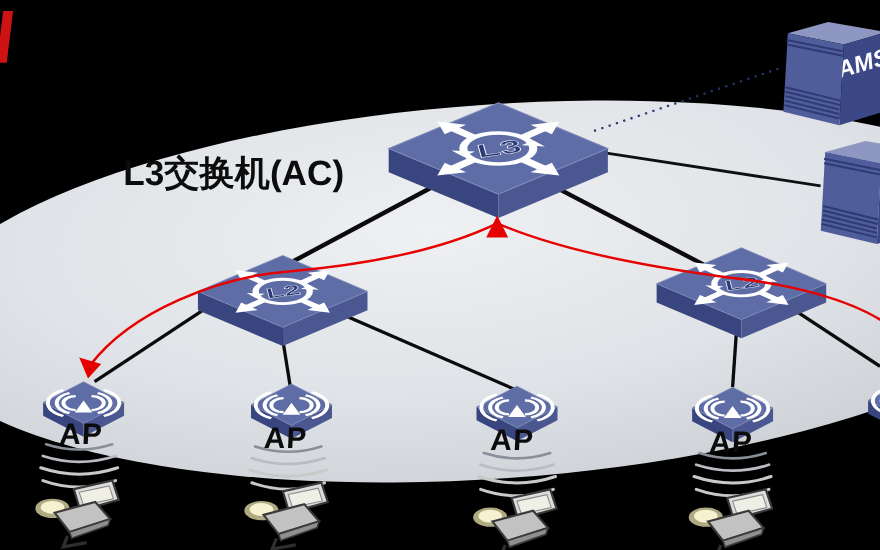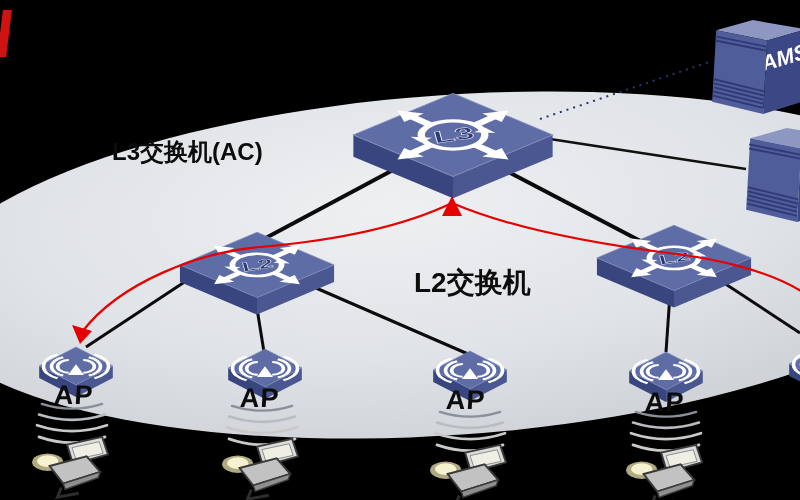--- a/index.html
+++ b/index.html
@@ -7,21 +7,21 @@
          font-family:"Liberation Sans",sans-serif;}
   .zone{position:absolute;left:-80px;top:95px;width:1060px;height:340px;border-radius:50%;
         background:radial-gradient(ellipse at 45% 32%, #eef0f2 0%, #e0e3e7 45%, #cdd1d6 78%, #bfc3c9 100%);
         transform:rotate(-4deg);z-index:1;}
   svg.links{position:absolute;left:0;top:0;z-index:2;}
   svg.red{position:absolute;left:0;top:0;z-index:5;pointer-events:none;}
   .dev{position:absolute;z-index:3;}
   .srv{position:absolute;z-index:3;}
   .client{position:absolute;z-index:3;}
   .lbl{position:absolute;z-index:4;color:#0c0c0c;font-weight:bold;white-space:nowrap;}
-  .lbl-l3{left:112px;top:136px;font-size:24px;}
+  .lbl-l3{left:112px;top:136px;font-size:32px;}
   .lbl-l2{left:414px;top:264px;font-size:28px;}
   .ap-lbl{font-size:27px;letter-spacing:1px;transform:skewX(-3deg);}
   .title{position:absolute;left:8px;top:-1px;z-index:6;font-size:57px;font-weight:900;
          color:#cf1212;letter-spacing:2px;line-height:1.05;}
   .title-frag{position:absolute;left:0;top:10px;width:9px;height:47px;background:#cf1212;
          transform:skewX(-7deg);z-index:6;}
 </style>
 </head>
 <body>
 
@@ -350,17 +350,16 @@
   </div>
 
   <svg class="red" width="800" height="500">
     <path d="M452,203 C400,228 330,241 260,247 C200,252 120,282 82,332" fill="none" stroke="#e60000" stroke-width="2.2"></path>
     <path d="M452,203 C510,228 590,243 668,253 C720,259 772,272 804,293" fill="none" stroke="#e60000" stroke-width="2.2"></path>
     <polygon points="452,196 442,216 462,216" fill="#e60000"></polygon>
     <polygon points="80,344 72,325 92,331" fill="#e60000"></polygon>
   </svg>
 
   <div class="lbl lbl-l3">L3交换机(AC)</div>
-  <div class="lbl lbl-l2">L2交换机</div>
 
   <div class="title-frag"></div>
 
 </div>
 
 </body></html>

